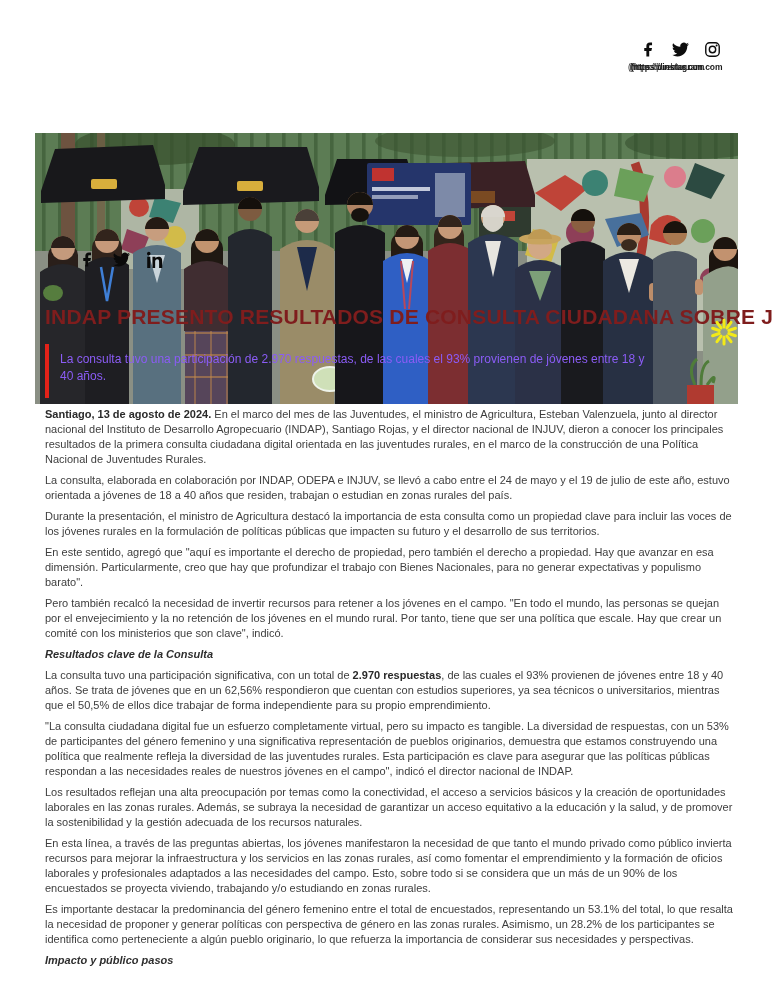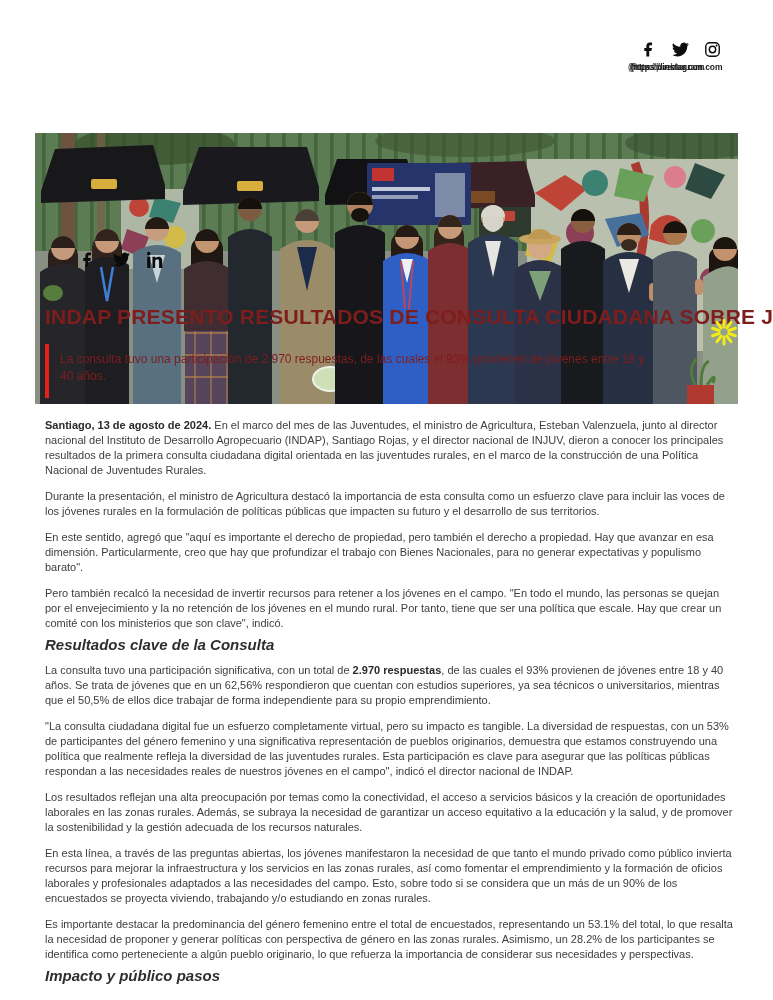--- a/index.html
+++ b/index.html
@@ -36,34 +36,33 @@
   .share-row .shicon svg { width:100%; height:100%; display:block; }
   .headline {
     position:absolute; left:10px; top:172px; right:0;
     font-size:21px; font-weight:bold; letter-spacing:.2px;
     color:#7f1d1d; white-space:nowrap;
   }
   .subtitle-wrap { position:absolute; left:10px; top:211px; display:flex; }
   .redbar { flex:none; width:4px; height:54px; margin-right:11px; background:#e32219; }
   .subtitle {
     width:600px; padding-top:7px;
-    font-size:12px; line-height:16.5px; color:#7f1d1d;
+    font-size:12px; line-height:16.5px; color:#8b5cf6;
   }
   .spinner { position:absolute; left:674px; top:184px; width:30px; height:30px; color:#f3ea17; }
   .spinner svg { width:100%; height:100%; display:block; }
   
   .article { position:absolute; left:45px; top:407px; width:692px; }
   .article p {
     font-size:11px; line-height:15px; color:#3d3d3d; margin-bottom:6px;
     text-align:left;
-    margin-top:11px;
   }
   .article p b { font-weight:bold; color:#2a2a2a; }
   .article h3 {
-    font-size:15px; line-height:15px; font-weight:bold; font-style:italic;
+    font-size:11px; line-height:15px; font-weight:bold; font-style:italic;
     color:#2e2e2e; margin-bottom:6px;
   }
 </style>
 </head>
 <body>
 
 <div class="page">
 
   <div class="topbar-social">
     <span class="sicon">
@@ -312,21 +311,22 @@
           <line x1="0" y1="-5" x2="0" y2="-12" transform="rotate(252)"></line>
           <line x1="0" y1="-5" x2="0" y2="-12" transform="rotate(288)"></line>
           <line x1="0" y1="-5" x2="0" y2="-12" transform="rotate(324)"></line>
         </g>
       </svg>
     </span>
   </section>
 
   <article class="article" id="article-body">
       <p><b>Santiago, 13 de agosto de 2024.</b><span> En el marco del mes de las Juventudes, el ministro de Agricultura, Esteban Valenzuela, junto al director nacional del Instituto de Desarrollo Agropecuario (INDAP), Santiago Rojas, y el director nacional de INJUV, dieron a conocer los principales resultados de la primera consulta ciudadana digital orientada en las juventudes rurales, en el marco de la construcción de una Política Nacional de Juventudes Rurales.</span></p>
-      <p><span>Durante la presentación, el ministro de Agricultura destacó la importancia de esta consulta como un esfuerzo clave para incluir las voces de los jóvenes rurales en la formulación de políticas públicas que impacten su futuro y el desarrollo de sus territorios.</span></p>
+      <p><span>La consulta, elaborada en colaboración por INDAP, ODEPA e INJUV, se llevó a cabo entre el 24 de mayo y el 19 de julio de este año, estuvo orientada a jóvenes de 18 a 40 años que residen, trabajan o estudian en zonas rurales del país.</span></p>
+      <p><span>Durante la presentación, el ministro de Agricultura destacó la importancia de esta consulta como un propiedad clave para incluir las voces de los jóvenes rurales en la formulación de políticas públicas que impacten su futuro y el desarrollo de sus territorios.</span></p>
       <p><span>En este sentido, agregó que "aquí es importante el derecho de propiedad, pero también el derecho a propiedad. Hay que avanzar en esa dimensión. Particularmente, creo que hay que profundizar el trabajo con Bienes Nacionales, para no generar expectativas y populismo barato".</span></p>
       <p><span>Pero también recalcó la necesidad de invertir recursos para retener a los jóvenes en el campo. "En todo el mundo, las personas se quejan por el envejecimiento y la no retención de los jóvenes en el mundo rural. Por tanto, tiene que ser una política que escale. Hay que crear un comité con los ministerios que son clave", indicó.</span></p>
       <h3>Resultados clave de la Consulta</h3>
       <p><span>La consulta tuvo una participación significativa, con un total de </span><b>2.970 respuestas</b><span>, de las cuales el 93% provienen de jóvenes entre 18 y 40 años. Se trata de jóvenes que en un 62,56% respondieron que cuentan con estudios superiores, ya sea técnicos o universitarios, mientras que el 50,5% de ellos dice trabajar de forma independiente para su propio emprendimiento.</span></p>
       <p><span>"La consulta ciudadana digital fue un esfuerzo completamente virtual, pero su impacto es tangible. La diversidad de respuestas, con un 53% de participantes del género femenino y una significativa representación de pueblos originarios, demuestra que estamos construyendo una política que realmente refleja la diversidad de las juventudes rurales. Esta participación es clave para asegurar que las políticas públicas respondan a las necesidades reales de nuestros jóvenes en el campo", indicó el director nacional de INDAP.</span></p>
       <p><span>Los resultados reflejan una alta preocupación por temas como la conectividad, el acceso a servicios básicos y la creación de oportunidades laborales en las zonas rurales. Además, se subraya la necesidad de garantizar un acceso equitativo a la educación y la salud, y de promover la sostenibilidad y la gestión adecuada de los recursos naturales.</span></p>
       <p><span>En esta línea, a través de las preguntas abiertas, los jóvenes manifestaron la necesidad de que tanto el mundo privado como público invierta recursos para mejorar la infraestructura y los servicios en las zonas rurales, así como fomentar el emprendimiento y la formación de oficios laborales y profesionales adaptados a las necesidades del campo. Esto, sobre todo si se considera que un más de un 90% de los encuestados se proyecta viviendo, trabajando y/o estudiando en zonas rurales.</span></p>
       <p><span>Es importante destacar la predominancia del género femenino entre el total de encuestados, representando un 53.1% del total, lo que resalta la necesidad de proponer y generar políticas con perspectiva de género en las zonas rurales. Asimismo, un 28.2% de los participantes se identifica como perteneciente a algún pueblo originario, lo que refuerza la importancia de considerar sus necesidades y perspectivas.</span></p>
       <h3>Impacto y público pasos</h3>
     </article>

